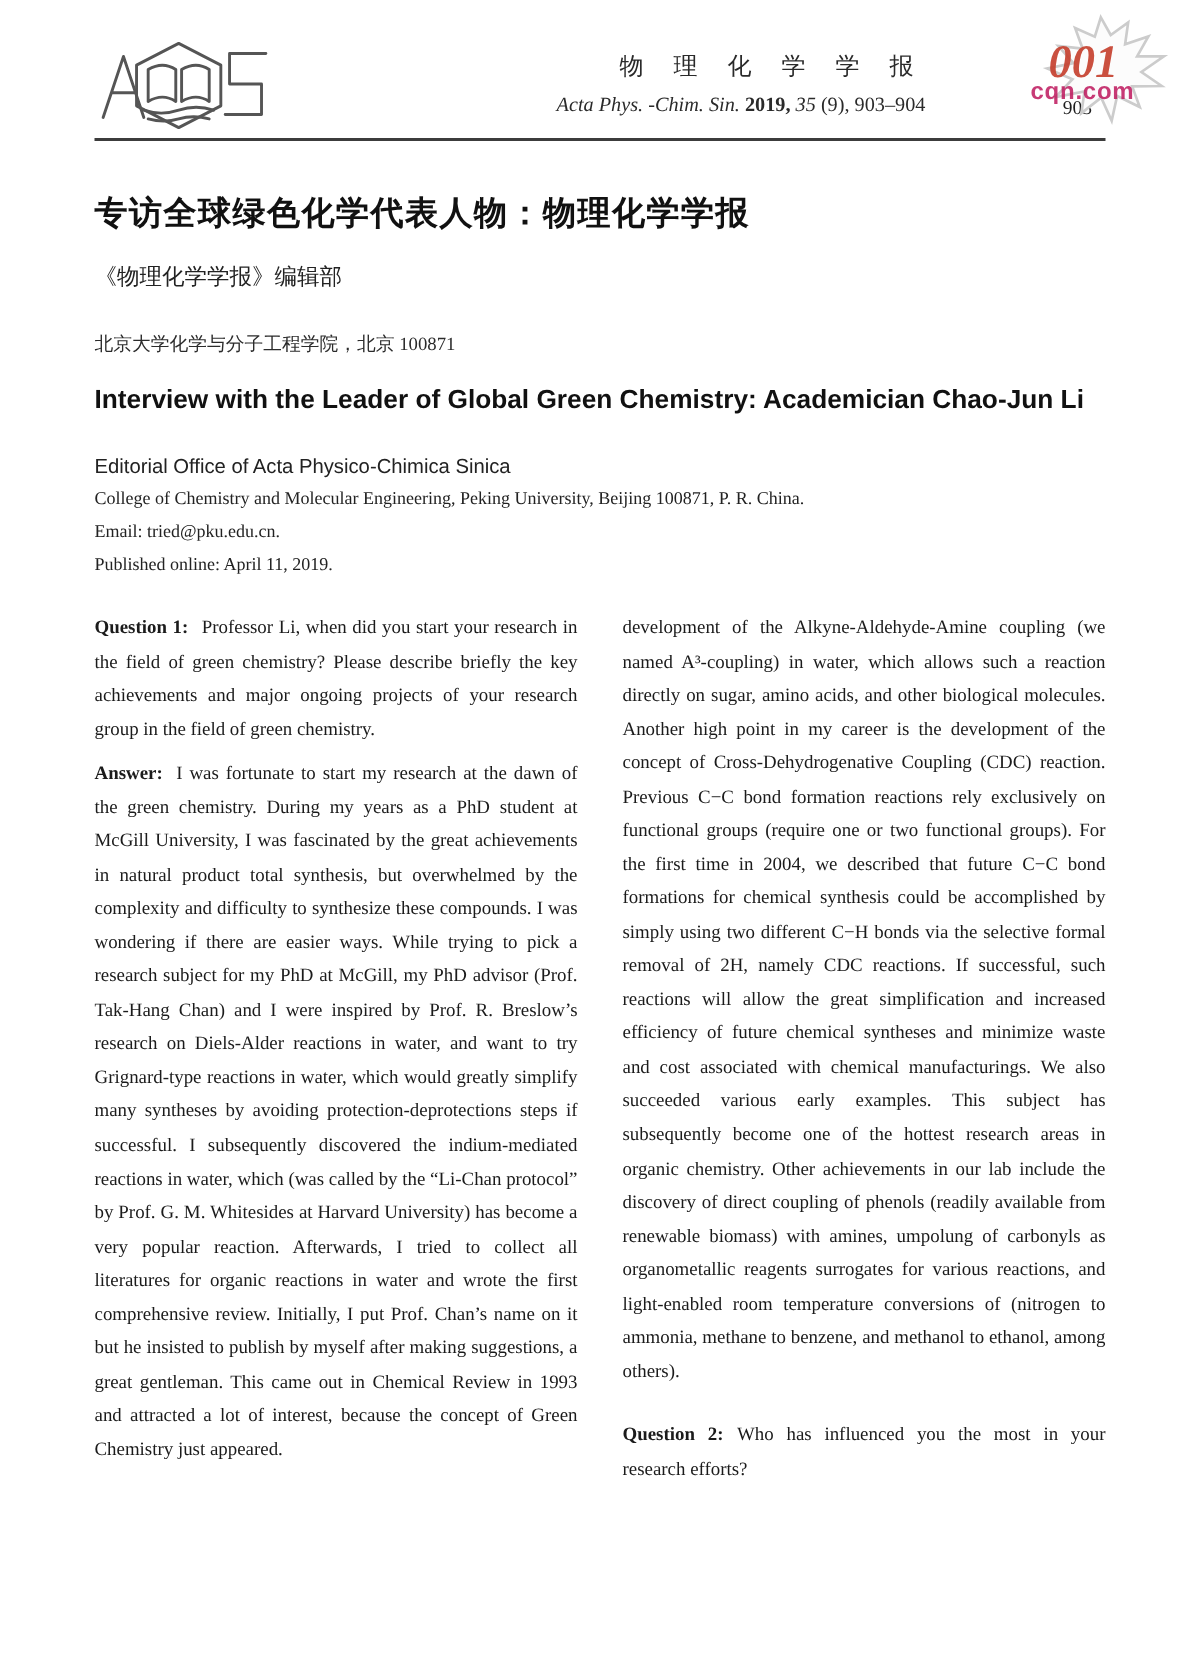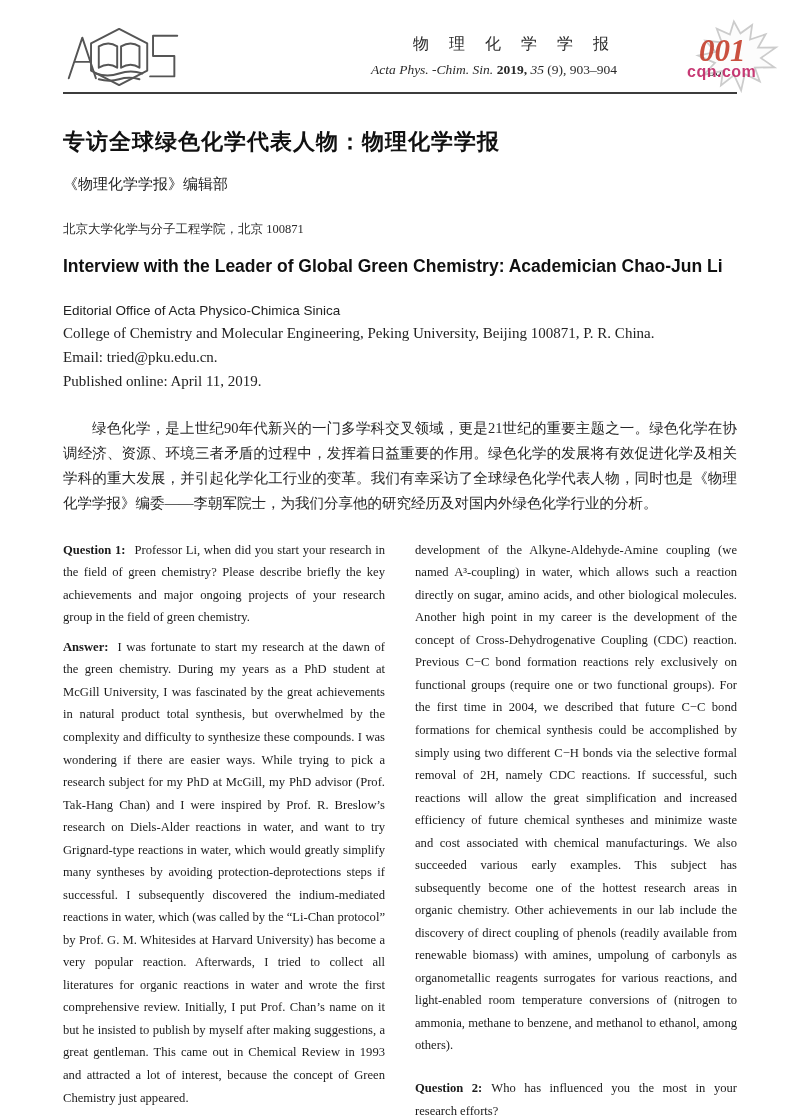--- a/index.html
+++ b/index.html
@@ -13,39 +13,39 @@
   .journal-center{flex:1;text-align:right;padding-top:8px;}
   .journal-cn{font-size:16px;letter-spacing:8px;color:#2a2a2a;}
   .journal-ref{font-size:13.5px;margin-top:7px;color:#2a2a2a;}
   .journal-ref i{font-style:italic;}
   .journal-ref b{font-style:normal;font-weight:bold;}
   .header-spacer{width:120px;flex:0 0 auto;}
   .rule{border-bottom:2.5px solid #3c3c3c;margin-top:2px;}
 
   
   .folio{position:absolute;top:64px;right:72px;font-size:13px;color:#1e1e1e;z-index:1;}
-  .watermark{position:absolute;top:16px;right:0px;width:125px;height:80px;z-index:2;pointer-events:none;}
+  .watermark{position:absolute;top:6px;right:0px;width:125px;height:80px;z-index:2;pointer-events:none;}
   .wm-leaf{position:absolute;top:0;left:0;}
   .wm-number{position:absolute;top:17px;left:24px;font-size:31px;font-weight:bold;font-style:italic;
              color:#c64230;font-family:"Liberation Serif",serif;opacity:.92;}
   .wm-domain{position:absolute;top:47px;left:12px;font-size:16px;font-weight:bold;
              color:#be185d;font-family:"Liberation Sans",sans-serif;letter-spacing:.5px;opacity:.85;}
 
   
   .meta-row{display:flex;justify-content:space-between;margin-top:17px;font-size:13.5px;color:#222;}
 
   
   .title-cn{margin:33px 0 0;font-size:22px;font-weight:bold;color:#111;
             font-family:"Liberation Sans","DejaVu Sans",sans-serif;letter-spacing:1px;}
   .affil-editor{margin-top:18px;font-size:15px;color:#222;}
   .affil-addr{margin-top:27px;font-size:12.5px;color:#2b2b2b;}
   .title-en{margin:17px 0 0;font-size:17.5px;line-height:23px;font-weight:bold;color:#111;
             font-family:"Liberation Sans","DejaVu Sans",sans-serif;}
   .en-office{margin-top:25px;font-size:13.5px;color:#222;font-family:"Liberation Sans","DejaVu Sans",sans-serif;}
-  .en-line{margin-top:7px;font-size:15px;color:#222;}
+  .en-line{margin-top:7px;font-size:12px;color:#222;}
 
   
   .abstract-cn{margin:26px 0 0;font-size:14.5px;line-height:1.72;text-align:justify;
                text-indent:2em;color:#262626;}
 
   
   .columns{display:flex;gap:30px;margin-top:23px;}
   .col{flex:1 1 0;width:322px;font-size:12.6px;line-height:1.79;text-align:justify;color:#1b1b1b;}
   .col p{margin:0;}
   .col p b{margin-right:9px;}
@@ -100,21 +100,20 @@
     <h1 class="title-cn">专访全球绿色化学代表人物：物理化学学报</h1>
     <div class="affil-editor">《物理化学学报》编辑部</div>
     <div class="affil-addr">北京大学化学与分子工程学院，北京 100871</div>
 
     <h2 class="title-en">Interview with the Leader of Global Green Chemistry: Academician Chao-Jun Li</h2>
     <div class="en-office">Editorial Office of Acta Physico-Chimica Sinica</div>
     <div class="en-line">College of Chemistry and Molecular Engineering, Peking University, Beijing 100871, P. R. China.</div>
     <div class="en-line">Email: tried@pku.edu.cn.</div>
     <div class="en-line">Published online: April 11, 2019.</div>
 
-    <p class="abstract-cn">绿色化学，是上世纪90年代新兴的一门多学科交叉领域，更是21世纪的重要主题之一。绿色化学在协调经济、资源、环境三者矛盾的过程中，发挥着日益重要的作用。绿色化学的发展将有效促进化学及相关学科的重大发展，并引起化学化工行业的变革。我们有幸采访了全球绿色化学代表人物，同时也是《物理化学学报》编委——李朝军院士，为我们分享他的研究经历及对国内外绿色化学行业的分析。</p>
 
     <div class="columns">
       <div class="col">
         <p>
           <b>Question 1:</b><span>Professor Li, when did you start your research in the field of green chemistry? Please describe briefly the key achievements and major ongoing projects of your research group in the field of green chemistry.</span>
         </p>
         <p class="gap-xs">
           <b>Answer:</b><span>I was fortunate to start my research at the dawn of the green chemistry. During my years as a PhD student at McGill University, I was fascinated by the great achievements in natural product total synthesis, but overwhelmed by the complexity and difficulty to synthesize these compounds. I was wondering if there are easier ways. While trying to pick a research subject for my PhD at McGill, my PhD advisor (Prof. Tak-Hang Chan) and I were inspired by Prof. R. Breslow’s research on Diels-Alder reactions in water, and want to try Grignard-type reactions in water, which would greatly simplify many syntheses by avoiding protection-deprotections steps if successful. I subsequently discovered the indium-mediated reactions in water, which (was called by the “Li-Chan protocol” by Prof. G. M. Whitesides at Harvard University) has become a very popular reaction. Afterwards, I tried to collect all literatures for organic reactions in water and wrote the first comprehensive review. Initially, I put Prof. Chan’s name on it but he insisted to publish by myself after making suggestions, a great gentleman. This came out in Chemical Review in 1993 and attracted a lot of interest, because the concept of Green Chemistry just appeared.</span>
         </p>
 

